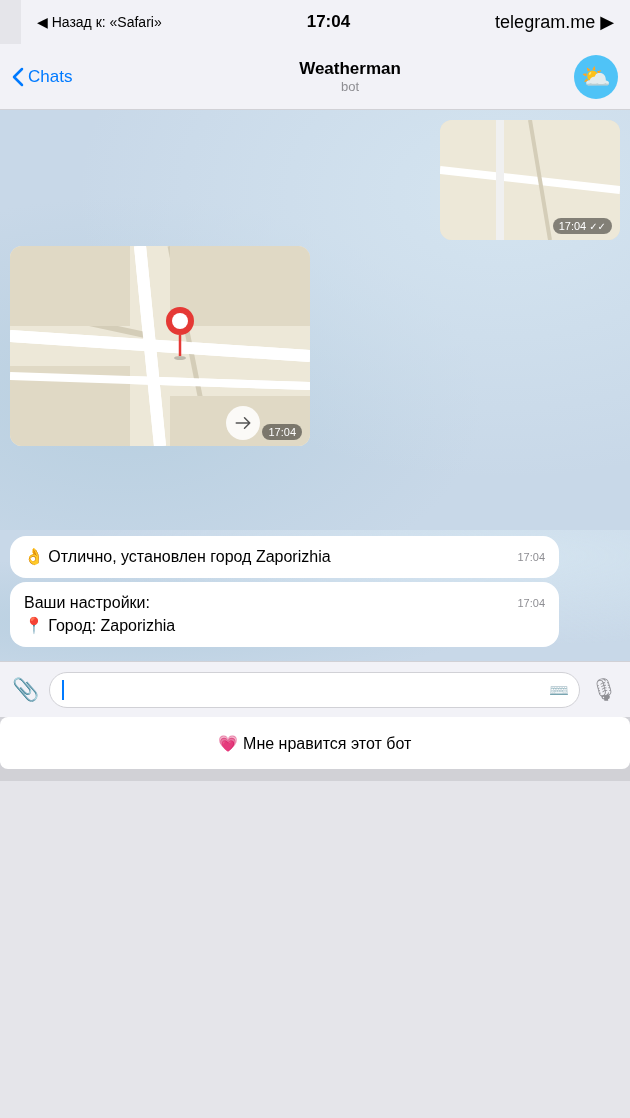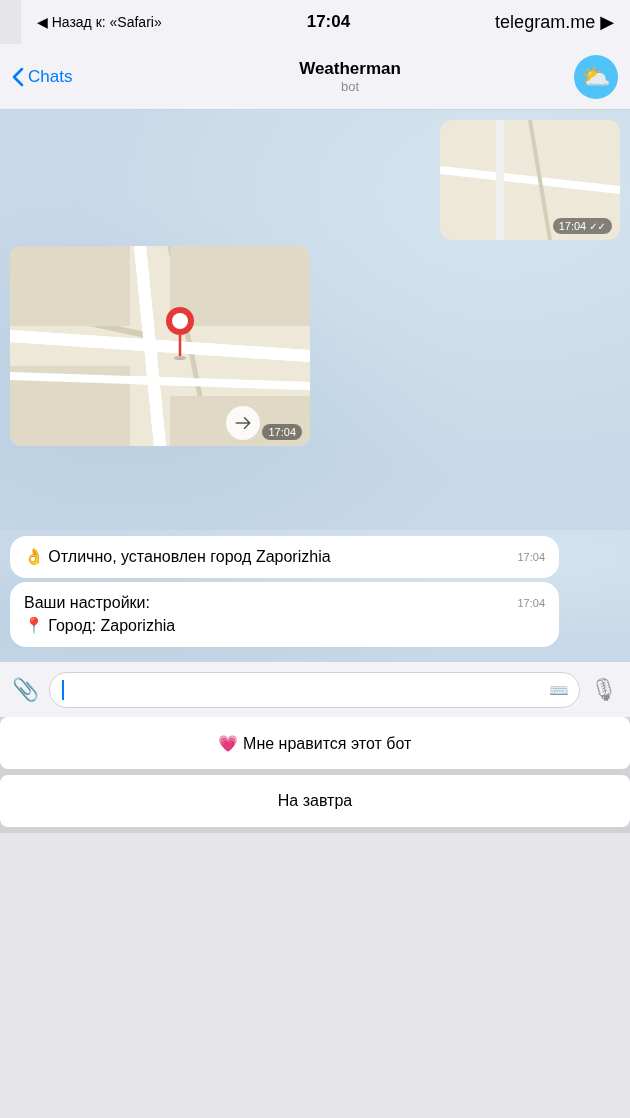--- a/index.html
+++ b/index.html
@@ -350,19 +350,16 @@
   <span class="input-icon">🎙</span>
 </div>
 
 <div class="bot-keyboard">
   <div class="kb-row">
     <button class="kb-btn kb-btn-full">
       <span>💗 Мне нравится этот бот</span>
     </button>
   </div>
   <div class="kb-row">
-    <button class="kb-btn">
-      <span>На завтра</span>
-    </button>
   </div>
   <div class="kb-row">
   </div>
 </div>
 
 </body></html>

